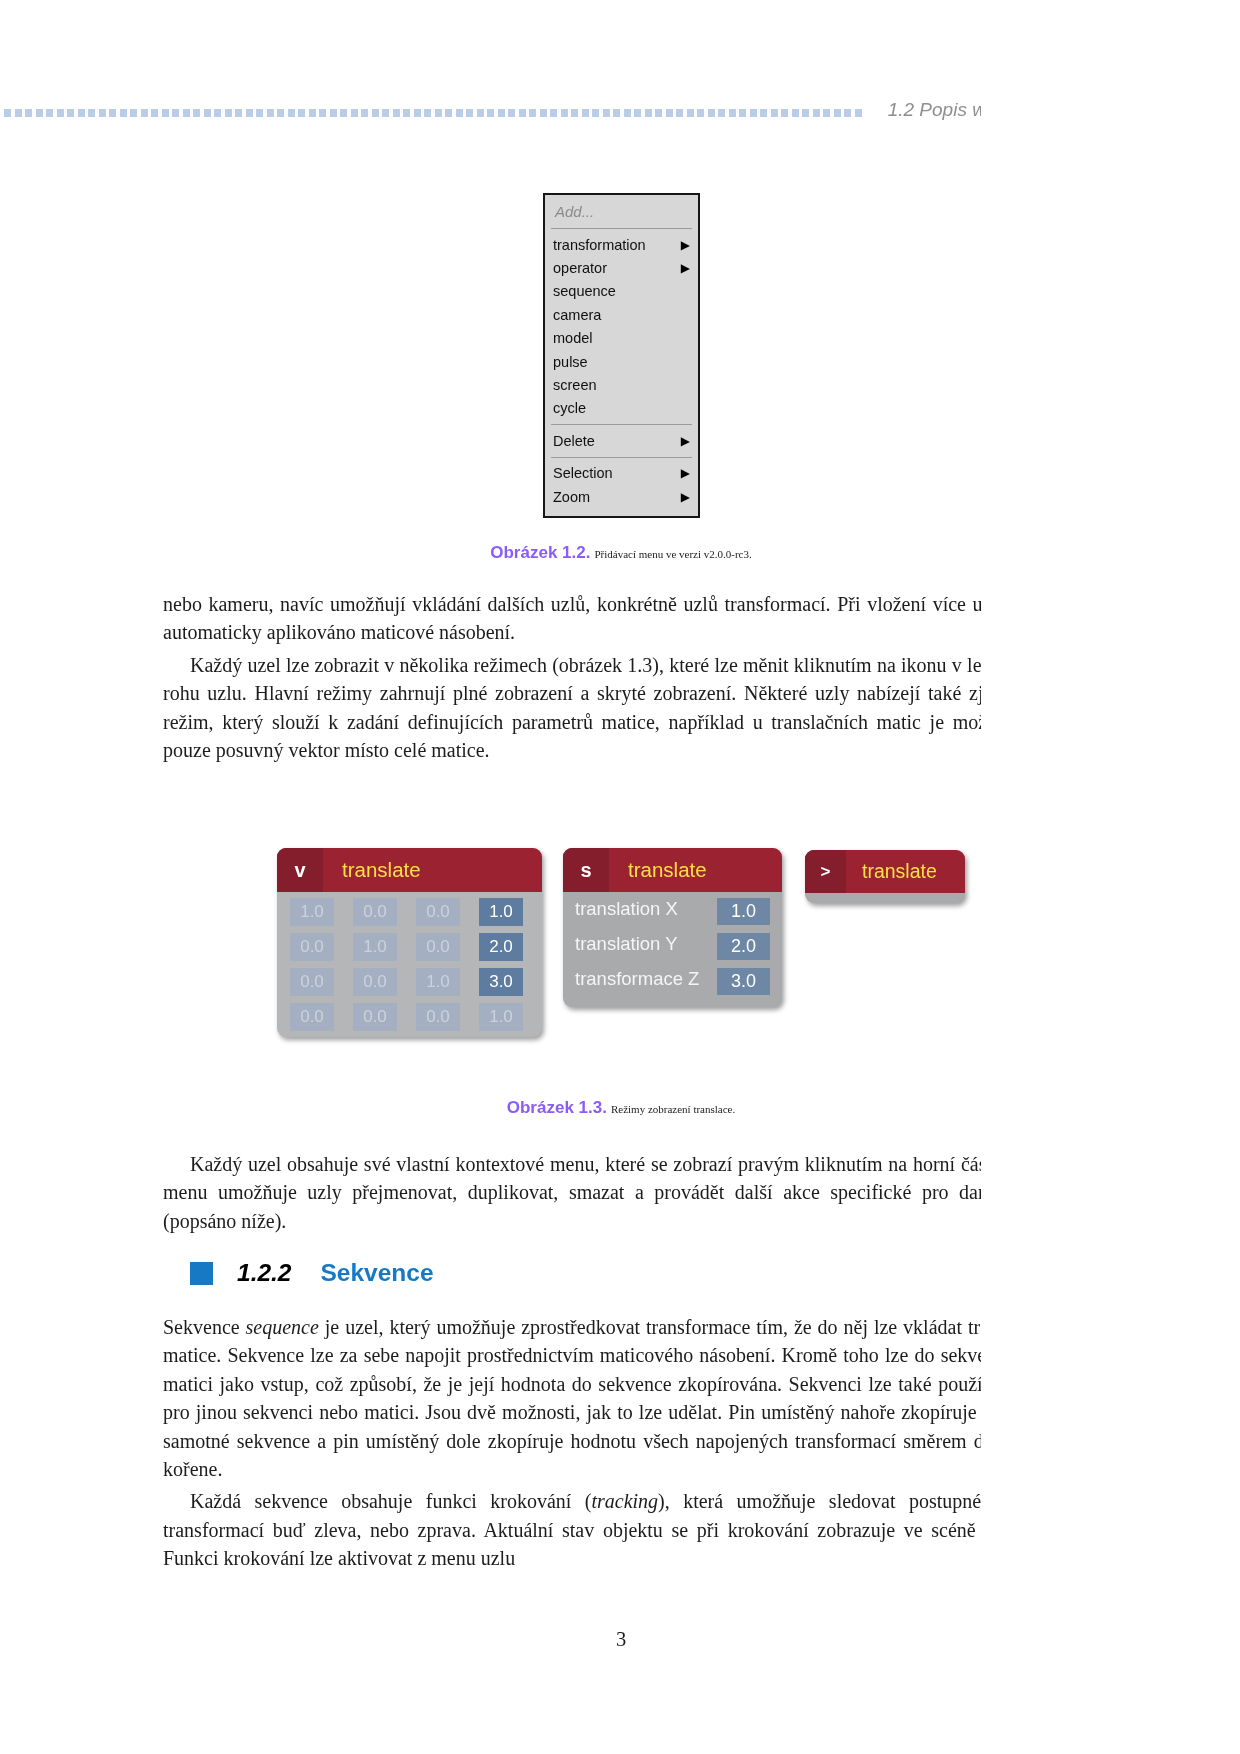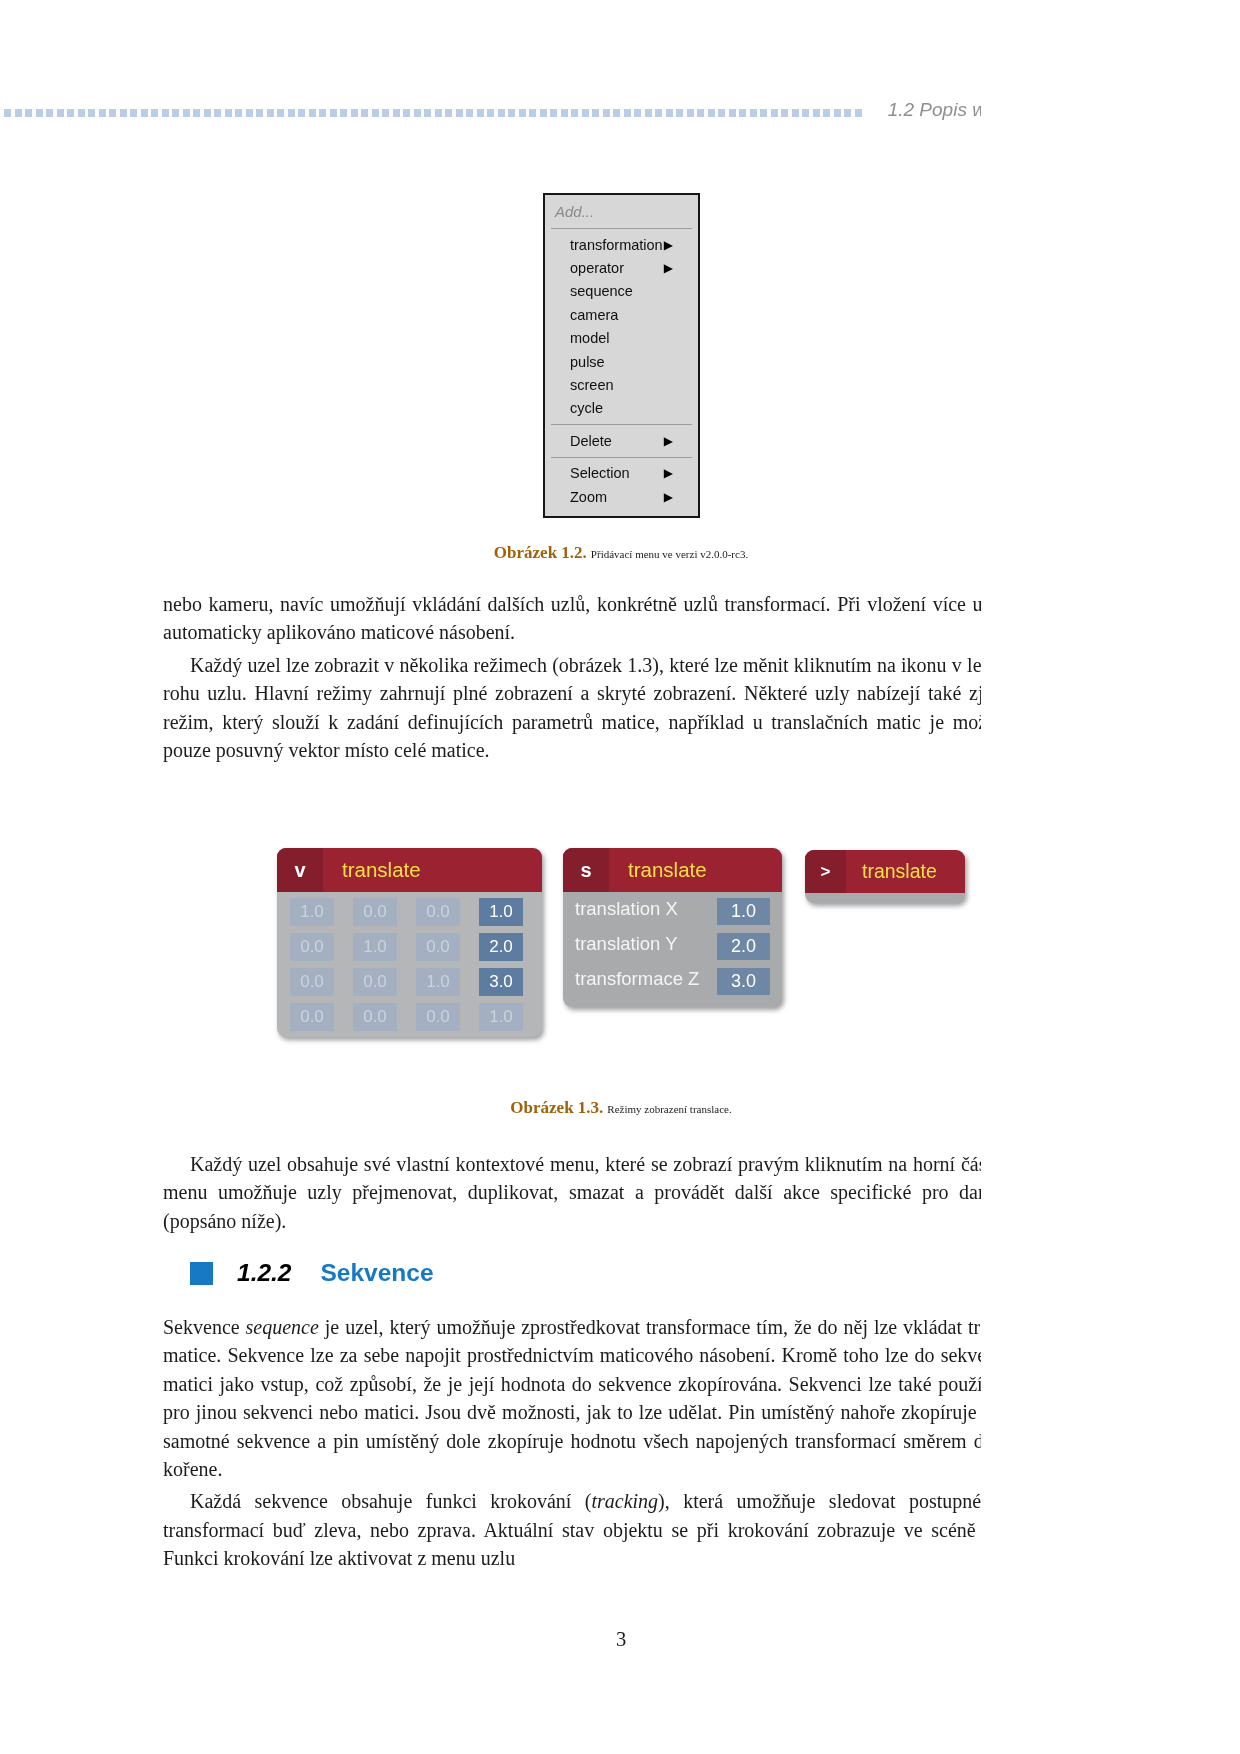--- a/index.html
+++ b/index.html
@@ -19,29 +19,29 @@
 
   
   .ctx-menu {
     position:absolute; left:543px; top:193px; width:157px;
     background:var(--menu-bg,#d7d7d7); border:2px solid #161616; box-sizing:border-box;
     font-family:"Liberation Sans", sans-serif; padding-top:5px; padding-bottom:8px;
   }
   .menu-title { font-style:italic; color:#8a8a8a; font-size:15px; padding:3px 16px 4px 10px; }
   .menu-sep { height:1px; background:#9b9b9b; margin:4px 6px; }
   .menu-item {
-    height:23.4px; display:flex; align-items:center; padding:0 25px;
+    height:23.4px; display:flex; align-items:center; padding:0 8px;
     font-size:14.5px; color:#101010;
   }
   .menu-item .lbl { flex:1; }
   .menu-item .arrow { font-size:12px; color:#000; line-height:1; }
 
   
   .caption { position:absolute; left:163px; width:916px; text-align:center; line-height:23px; }
-  .cap-label { font-family:Liberation Serif, serif; font-weight:bold; font-size:17px; color:#a16207; }
+  .cap-label { font-family:Liberation Sans, sans-serif; font-weight:bold; font-size:17px; color:#8b5cf6; }
   .cap-text { font-family:"Liberation Serif", serif; font-size:11px; color:#1c1c1c; }
   .cap12 { top:541px; } .cap13 { top:1096px; }
 
   
   .textblock { position:absolute; left:163px; width:916px; }
   .textblock p {
     margin:0; text-align:justify; font-size:20px; line-height:28.4px; color:#1c1c1c;
   }
   .textblock p.indent { text-indent:27px; }
   .textblock p + p { margin-top:4px; }

